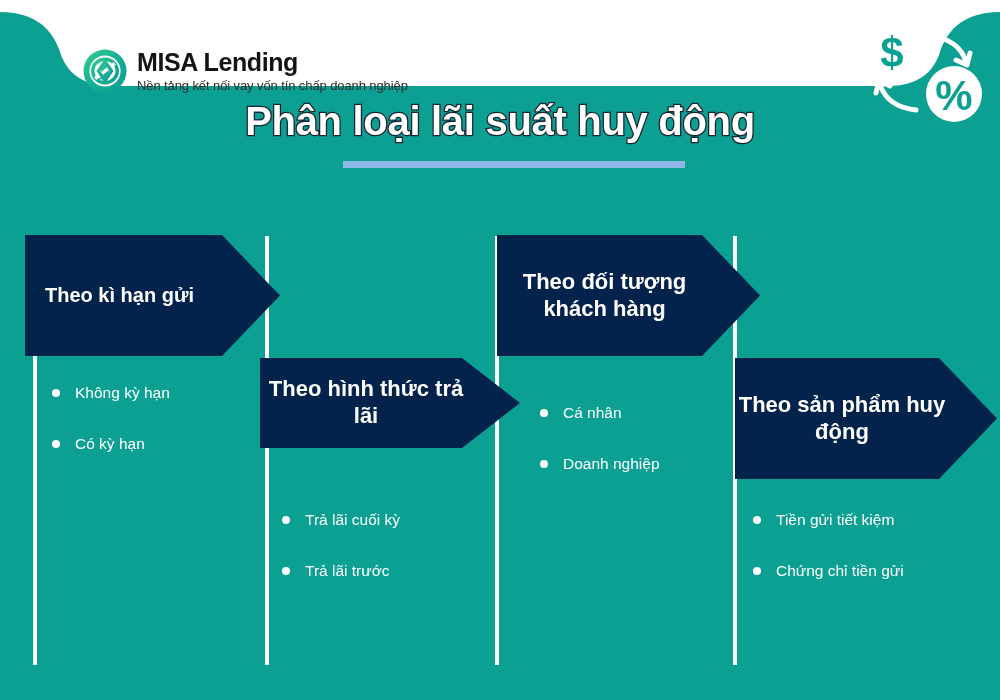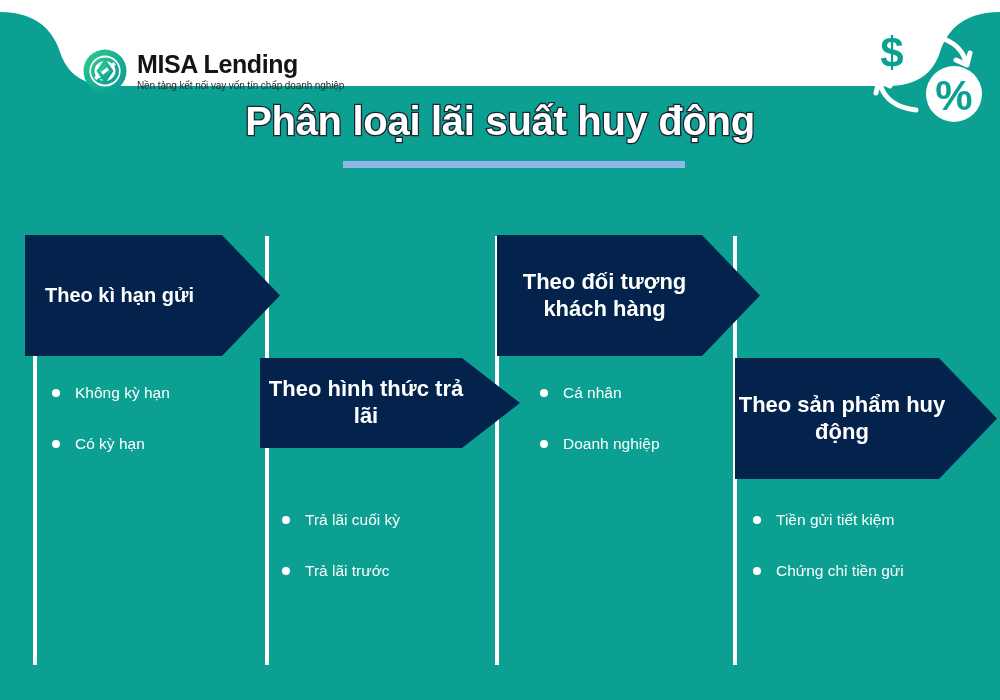--- a/index.html
+++ b/index.html
@@ -17,21 +17,21 @@
     position:absolute; top:16px; left:82px;
     display:flex; align-items:center; gap:9px;margin-top:32px;
   }
   #logo-mark { width:46px; height:46px; flex:0 0 auto; }
   #logo-text { display:flex; flex-direction:column; justify-content:center; }
   #brand-name {
     font-size:25px; font-weight:bold; color:#141414;
     letter-spacing:-0.4px; line-height:1.05;
   }
   #brand-tagline {
-    font-size:10px; color:#2b2b2b; letter-spacing:-0.1px;
+    font-size:13px; color:#2b2b2b; letter-spacing:-0.1px;
     margin-top:2px; white-space:nowrap;
   }
 
   
   #money-icons { position:absolute; top:18px; right:12px; width:130px; height:110px; }
 
   
   #page-title {
     position:absolute; top:99px; left:0; width:1000px;
     text-align:center;
@@ -80,21 +80,21 @@
   }
   .bullet-dot {
     width:8px; height:8px; border-radius:50%;
     background:#ffffff; flex:0 0 auto;
     margin-right:15px;
   }
   .bullet-text { white-space:nowrap; }
 
   #list-0 { left:52px;  top:367px; }
   #list-1 { left:282px; top:494px; }
-  #list-2 { left:540px; top:367px; }
+  #list-2 { left:540px; top:387px; }
   #list-3 { left:753px; top:494px; }
 </style>
 </head>
 <body>
 
 <div class="v-line" style="left:33px;  top:236px; height:429px;"></div>
 <div class="v-line" style="left:265px; top:236px; height:429px;"></div>
 <div class="v-line" style="left:495px; top:236px; height:429px;"></div>
 <div class="v-line" style="left:733px; top:236px; height:429px;"></div>
 

